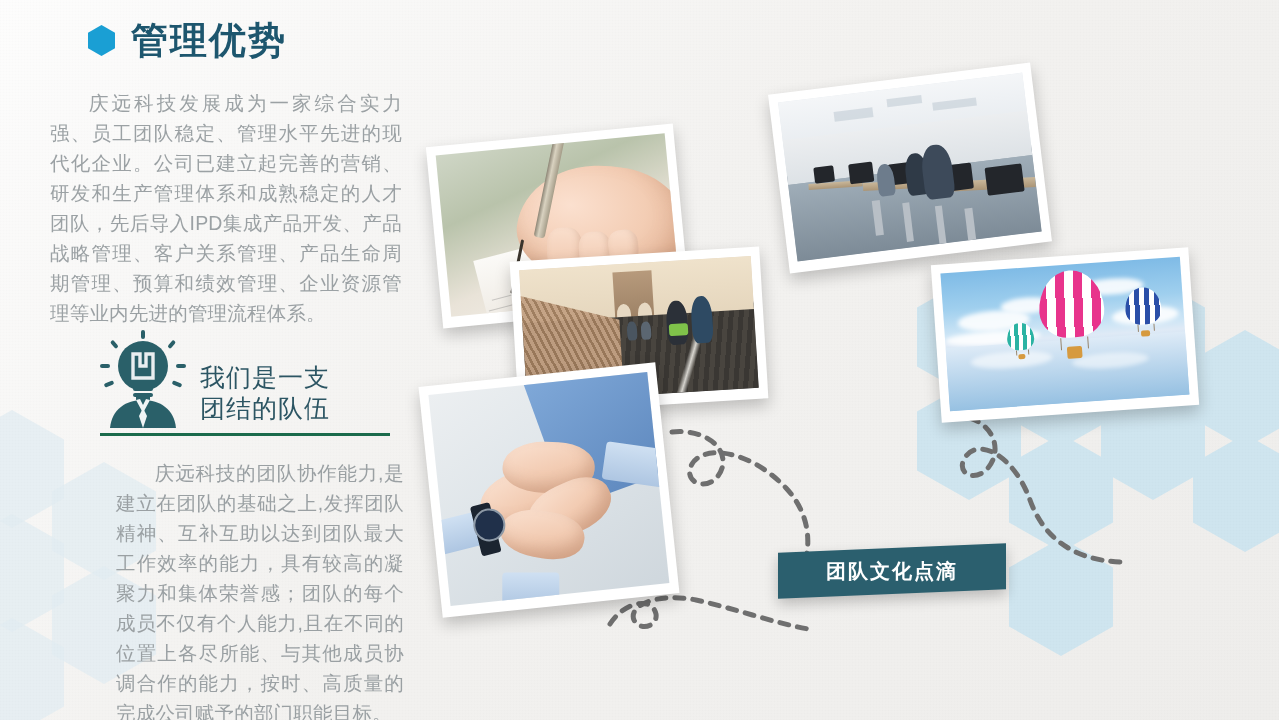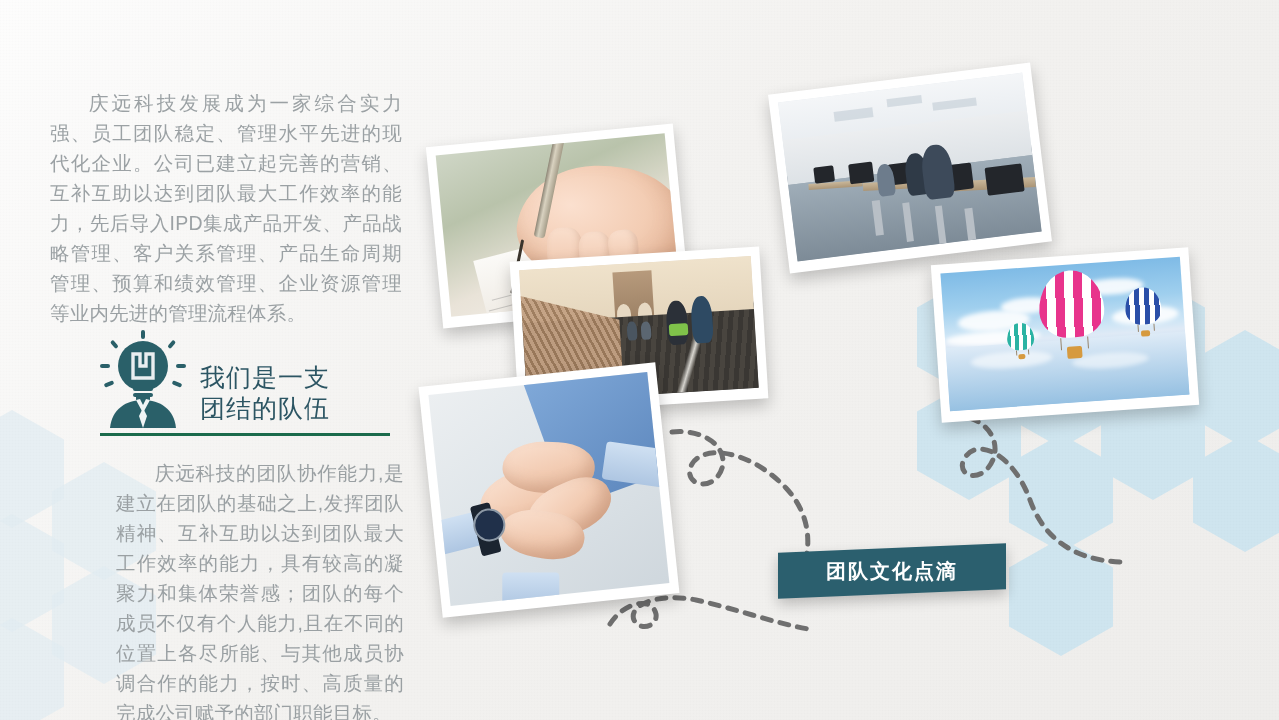--- a/index.html
+++ b/index.html
@@ -323,23 +323,27 @@
   <div class="hexfield" id="hexfield-left">
     <div class="hex" style="left:40px;  top:20px;"></div>
     <div class="hex" style="left:132px; top:72px;"></div>
     <div class="hex" style="left:40px;  top:124px;"></div>
     <div class="hex" style="left:132px; top:176px;"></div>
     <div class="hex" style="left:40px;  top:228px;"></div>
   </div>
 
   <div id="paper-texture"></div>
 
+  <div id="header">
+    <div id="header-hex"></div>
+    <div id="page-title">管理优势</div>
+  </div>
 
   <div id="left-col">
-    <p class="body-paragraph" id="intro-paragraph">庆远科技发展成为一家综合实力强、员工团队稳定、管理水平先进的现代化企业。公司已建立起完善的营销、互补互助以达到团队最大工作效率的能力，先后导入IPD集成产品开发、产品战略管理、客户关系管理、产品生命周期管理、预算和绩效管理、企业资源管理等业内先进的管理流程体系。</p>
+    <p class="body-paragraph" id="intro-paragraph">庆远科技发展成为一家综合实力强、员工团队稳定、管理水平先进的现代化企业。公司已建立起完善的营销、研发和生产管理体系和成熟稳定的人才团队，先后导入IPD集成产品开发、产品战略管理、客户关系管理、产品生命周期管理、预算和绩效管理、企业资源管理等业内先进的管理流程体系。</p>
   </div>
 
   <div id="teamwork-block">
     <div id="teamwork-header">
 
       <svg id="idea-person-icon" viewBox="0 0 86 98">
         <g fill="#2a6069">
 
           <rect x="41" y="0" width="4" height="9" rx="2"></rect>
           <rect x="12" y="10" width="4" height="9" rx="2" transform="rotate(-40 14 14)"></rect>

